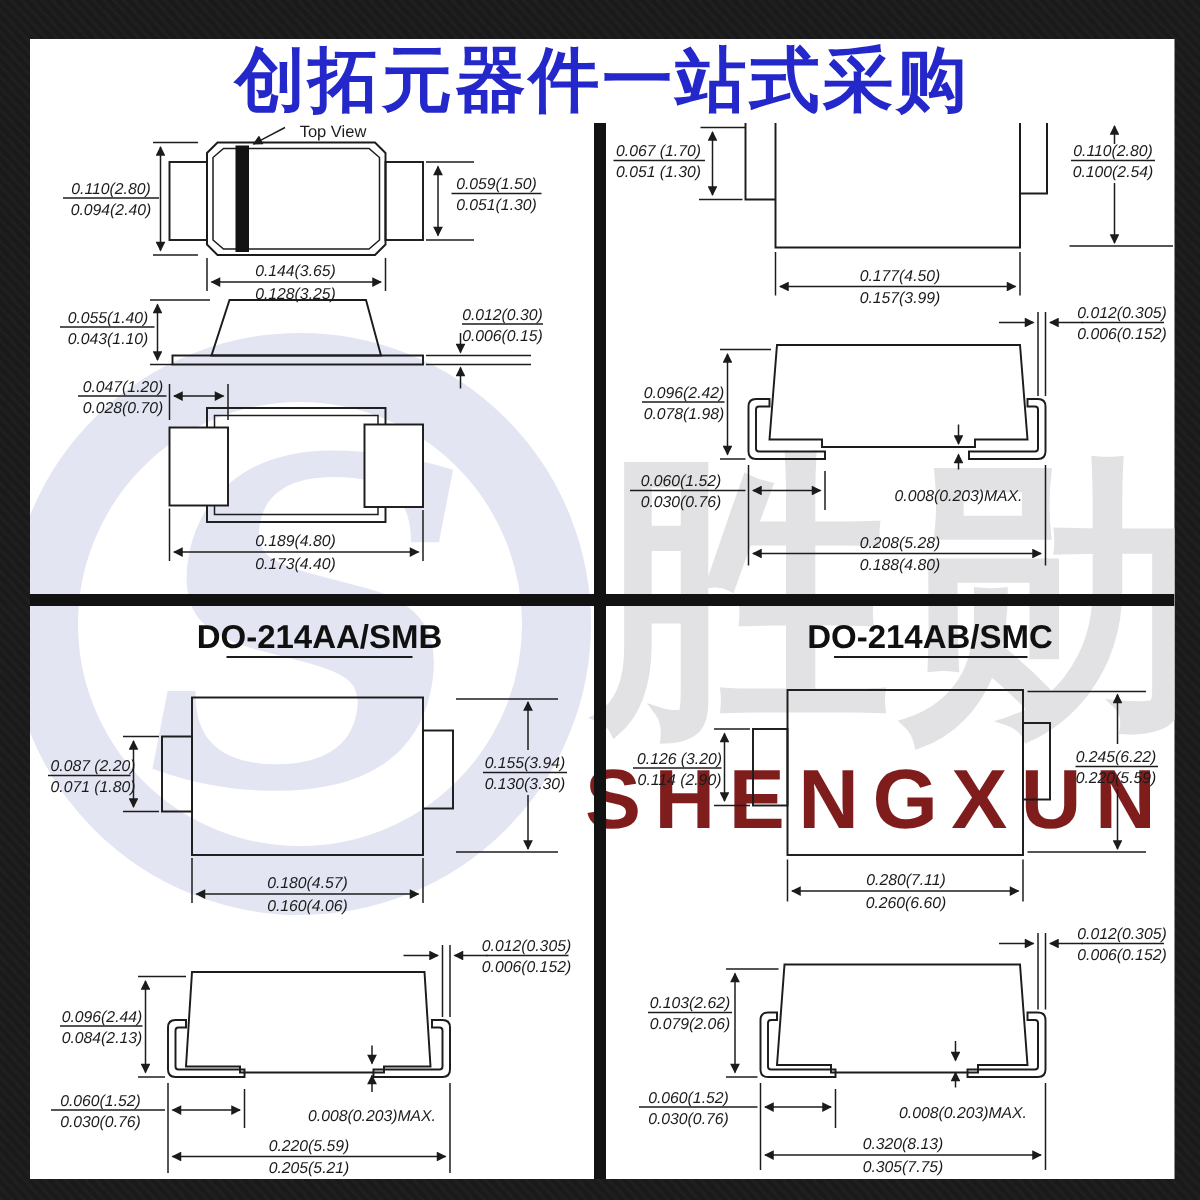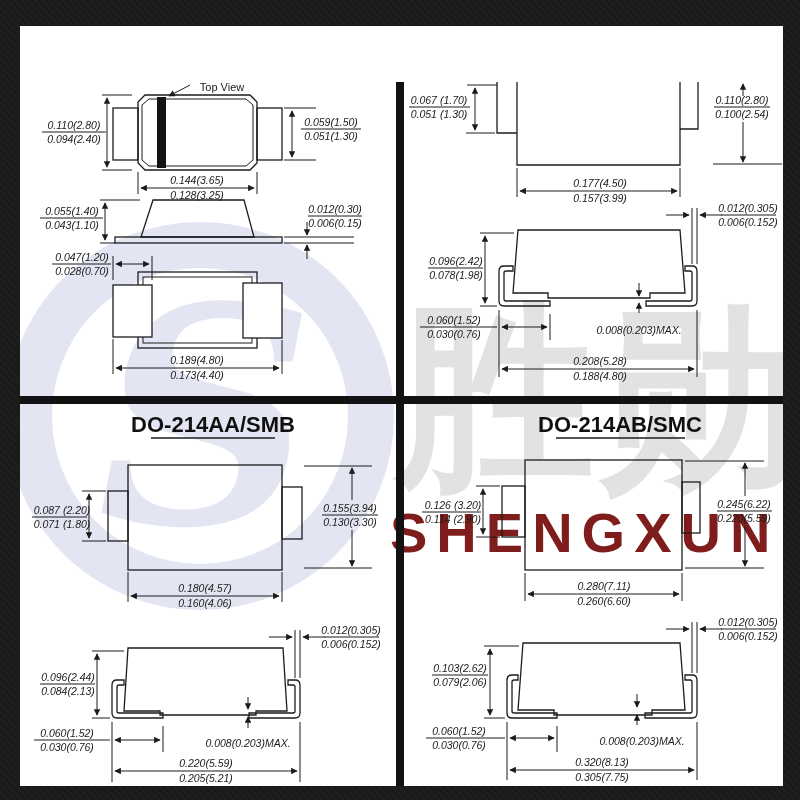--- a/index.html
+++ b/index.html
@@ -41,20 +41,21 @@
  <div class="content">
 
   <div class="wm">
     <div class="wm-ring"></div>
     <div class="wm-s">S</div>
     <div class="wm-star">✦</div>
     <div class="wm-cn">胜勋</div>
     <div class="wm-en">SHENGXUN</div>
   </div>
 
+  <div class="header">创拓元器件一站式采购</div>
   <div class="divider-v"></div>
   <div class="divider-h"></div>
 
   <svg class="panel" style="left:0;top:56px" width="376" height="314" viewBox="0 0 376 314">
     <defs>
       <marker id="a1" viewBox="0 0 10 10" refX="9" refY="5" markerWidth="9" markerHeight="6.5" orient="auto-start-reverse">
         <path d="M0,0L10,5L0,10z" fill="#1b1b1b"></path>
           </marker>
     </defs>
     <g>

